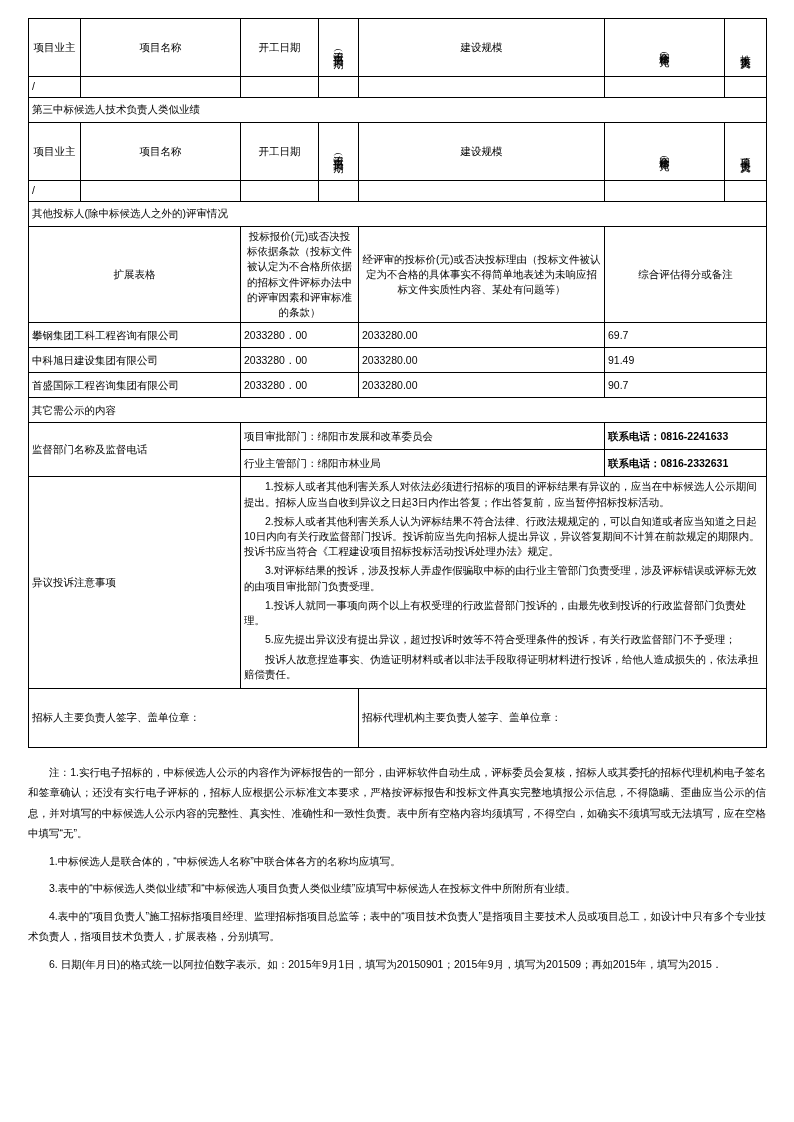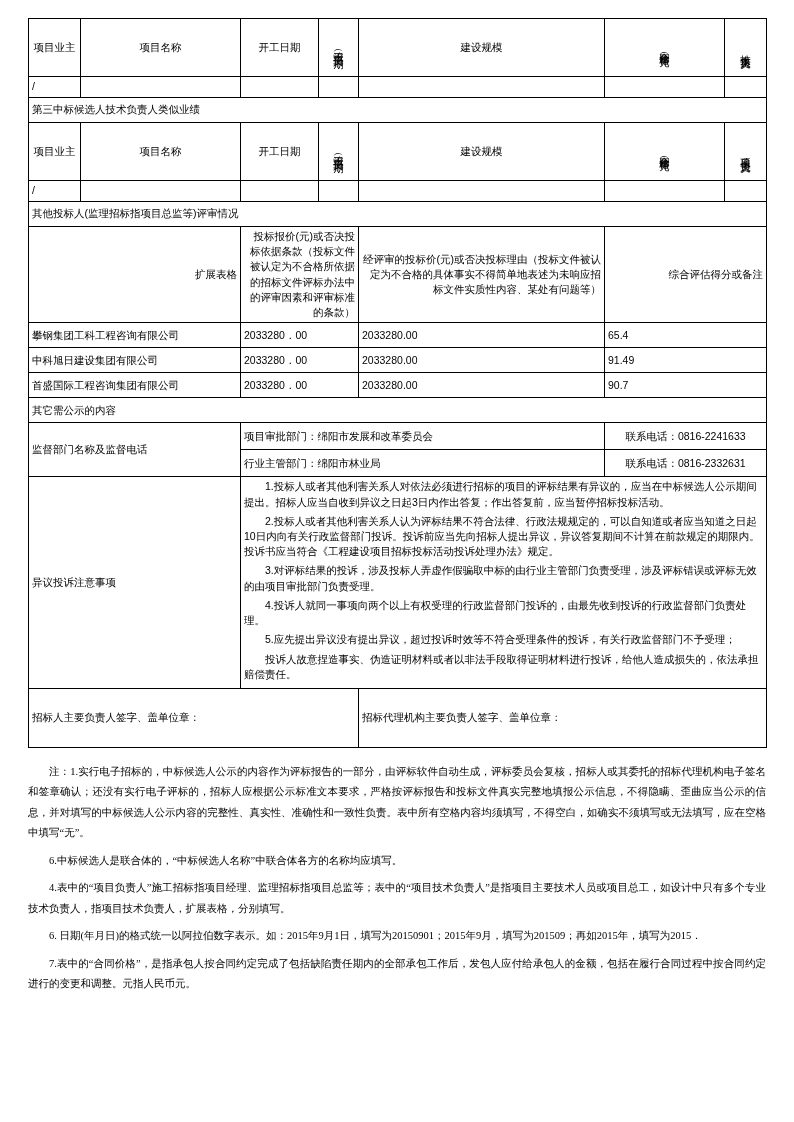--- a/index.html
+++ b/index.html
@@ -40,28 +40,28 @@
     text-orientation: upright;
     letter-spacing: 1px;
     display: inline-block;
     line-height: 1.05;
   }
   .hdr-row td { text-align: center; }
   .tall-hdr { height: 58px; }
   .slash-row td { height: 16px; font-size: 10px; }
   .section-row td { height: 20px; padding-left: 6px; margin-left: 13px; }
   .bidder-hdr td {
-    text-align: right;
+    text-align: center;
     font-size: 9.5px;
     line-height: 1.35;
     padding: 4px 4px;
   }
   .bidder-row td { height: 20px; font-size: 10.5px; }
   .supervise td { height: 22px; }
-  .bold { font-weight: normal; text-align: center; }
+  .bold { font-weight: bold; }
   .objection-label {
     text-align: left;
     vertical-align: middle;
   }
   .objection-body {
     text-align: left;
     line-height: 1.75;
     padding: 6px 10px 6px 8px;
     font-size: 10.5px;
     margin-top: 36px;
@@ -80,21 +80,20 @@
   .notes {
     margin-top: 14px;
     width: 738px;
     font-size: 10.5px;
     line-height: 1.95;
   }
   .notes p {
     margin: 0 0 7px 0;
     text-indent: 2em;
     text-align: justify;
-    font-family: Liberation Serif, serif;
   }
   .notes p.noindent { text-indent: 0; }
 </style>
 </head>
 <body>
 
 <div class="page">
 
   <table class="main">
     <colgroup>
@@ -140,33 +139,33 @@
       <tr class="slash-row">
         <td class="l">/</td>
         <td></td>
         <td></td>
         <td></td>
         <td></td>
         <td></td>
         <td></td>
       </tr>
       <tr class="section-row">
-        <td class="l" colspan="7">其他投标人(监理招标指项目总监等)评审情况</td>
+        <td class="l" colspan="7">其他投标人(除中标候选人之外的)评审情况</td>
       </tr>
       <tr class="bidder-hdr">
         <td colspan="2">扩展表格</td>
         <td colspan="2">投标报价(元)或否决投标依据条款（投标文件被认定为不合格所依据的招标文件评标办法中的评审因素和评审标准的条款）</td>
         <td>经评审的投标价(元)或否决投标理由（投标文件被认定为不合格的具体事实不得简单地表述为未响应招标文件实质性内容、某处有问题等）</td>
         <td colspan="2">综合评估得分或备注</td>
       </tr>
       <tr class="bidder-row">
         <td class="c" colspan="2">攀钢集团工科工程咨询有限公司</td>
         <td class="c" colspan="2">2033280．00</td>
         <td class="c">2033280.00</td>
-        <td class="c" colspan="2">65.4</td>
+        <td class="c" colspan="2">69.7</td>
       </tr>
       <tr class="bidder-row">
         <td class="c" colspan="2">中科旭日建设集团有限公司</td>
         <td class="c" colspan="2">2033280．00</td>
         <td class="c">2033280.00</td>
         <td class="c" colspan="2">91.49</td>
       </tr>
       <tr class="bidder-row">
         <td class="c" colspan="2">首盛国际工程咨询集团有限公司</td>
         <td class="c" colspan="2">2033280．00</td>
@@ -184,33 +183,33 @@
       <tr class="supervise">
         <td class="l" colspan="3">行业主管部门：绵阳市林业局</td>
         <td class="l bold" colspan="2">联系电话：0816-2332631</td>
       </tr>
       <tr>
         <td class="objection-label" colspan="2">异议投诉注意事项</td>
         <td class="objection-body" colspan="5">
           <p>1.投标人或者其他利害关系人对依法必须进行招标的项目的评标结果有异议的，应当在中标候选人公示期间提出。招标人应当自收到异议之日起3日内作出答复；作出答复前，应当暂停招标投标活动。</p>
           <p>2.投标人或者其他利害关系人认为评标结果不符合法律、行政法规规定的，可以自知道或者应当知道之日起10日内向有关行政监督部门投诉。投诉前应当先向招标人提出异议，异议答复期间不计算在前款规定的期限内。投诉书应当符合《工程建设项目招标投标活动投诉处理办法》规定。</p>
           <p>3.对评标结果的投诉，涉及投标人弄虚作假骗取中标的由行业主管部门负责受理，涉及评标错误或评标无效的由项目审批部门负责受理。</p>
-          <p>4.投诉人就同一事项向两个以上有权受理的行政监督部门投诉的，由最先收到投诉的行政监督部门负责处理。</p>
+          <p>1.投诉人就同一事项向两个以上有权受理的行政监督部门投诉的，由最先收到投诉的行政监督部门负责处理。</p>
           <p>5.应先提出异议没有提出异议，超过投诉时效等不符合受理条件的投诉，有关行政监督部门不予受理；</p>
           <p>投诉人故意捏造事实、伪造证明材料或者以非法手段取得证明材料进行投诉，给他人造成损失的，依法承担赔偿责任。</p>
         </td>
       </tr>
       <tr class="sign-row">
         <td class="l" colspan="4">招标人主要负责人签字、盖单位章：</td>
         <td class="l" colspan="3">招标代理机构主要负责人签字、盖单位章：</td>
       </tr>
     </tbody>
   </table>
 
   <div class="notes">
     <p>注：1.实行电子招标的，中标候选人公示的内容作为评标报告的一部分，由评标软件自动生成，评标委员会复核，招标人或其委托的招标代理机构电子签名和签章确认；还没有实行电子评标的，招标人应根据公示标准文本要求，严格按评标报告和投标文件真实完整地填报公示信息，不得隐瞒、歪曲应当公示的信息，并对填写的中标候选人公示内容的完整性、真实性、准确性和一致性负责。表中所有空格内容均须填写，不得空白，如确实不须填写或无法填写，应在空格中填写“无”。</p>
-    <p>6.中标候选人是联合体的，“中标候选人名称”中联合体各方的名称均应填写。</p>
+    <p>1.中标候选人是联合体的，“中标候选人名称”中联合体各方的名称均应填写。</p>
+    <p>3.表中的“中标候选人类似业绩”和“中标候选人项目负责人类似业绩”应填写中标候选人在投标文件中所附所有业绩。</p>
     <p>4.表中的“项目负责人”施工招标指项目经理、监理招标指项目总监等；表中的“项目技术负责人”是指项目主要技术人员或项目总工，如设计中只有多个专业技术负责人，指项目技术负责人，扩展表格，分别填写。</p>
     <p>6. 日期(年月日)的格式统一以阿拉伯数字表示。如：2015年9月1日，填写为20150901；2015年9月，填写为201509；再如2015年，填写为2015．</p>
-    <p>7.表中的“合同价格”，是指承包人按合同约定完成了包括缺陷责任期内的全部承包工作后，发包人应付给承包人的金额，包括在履行合同过程中按合同约定进行的变更和调整。元指人民币元。</p>
   </div>
 
 </div>
 
 </body></html>

